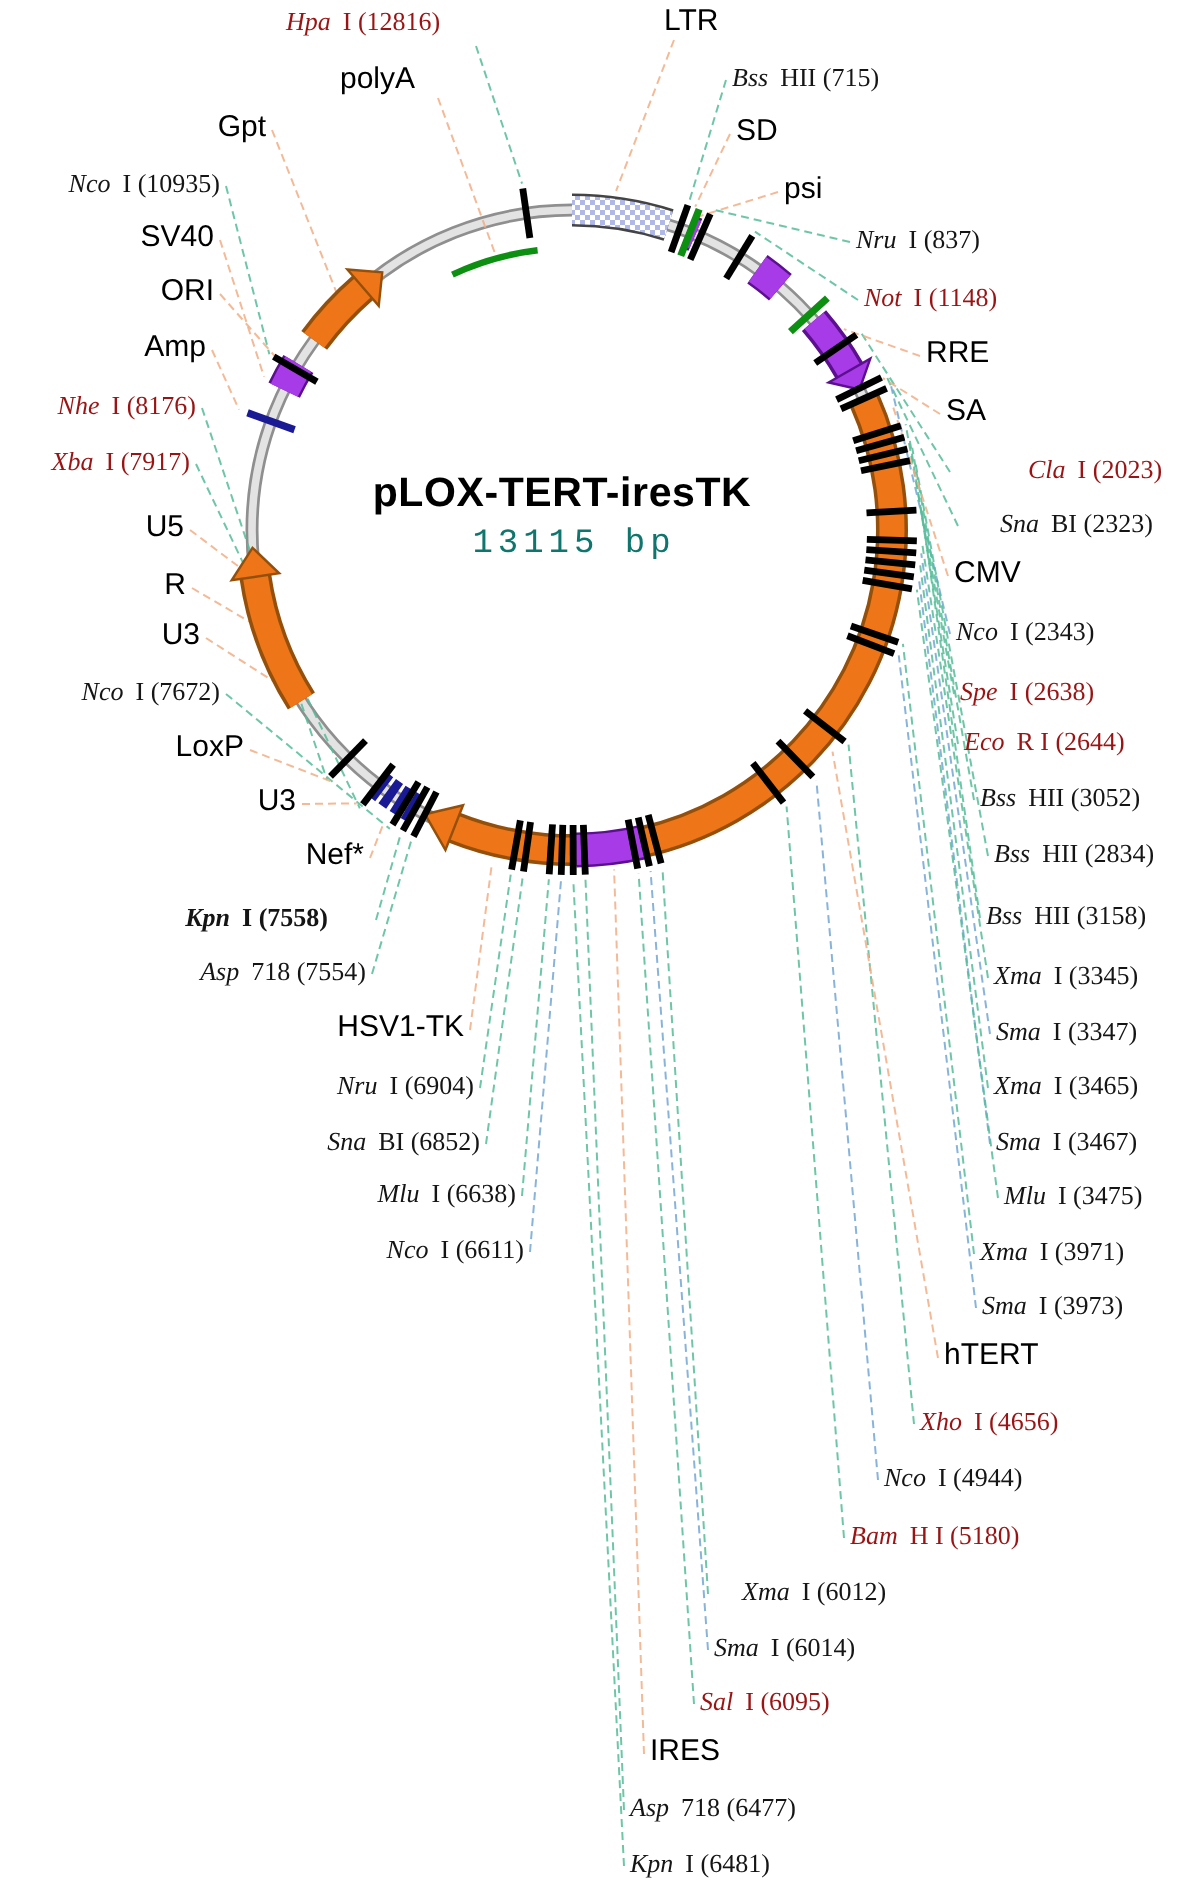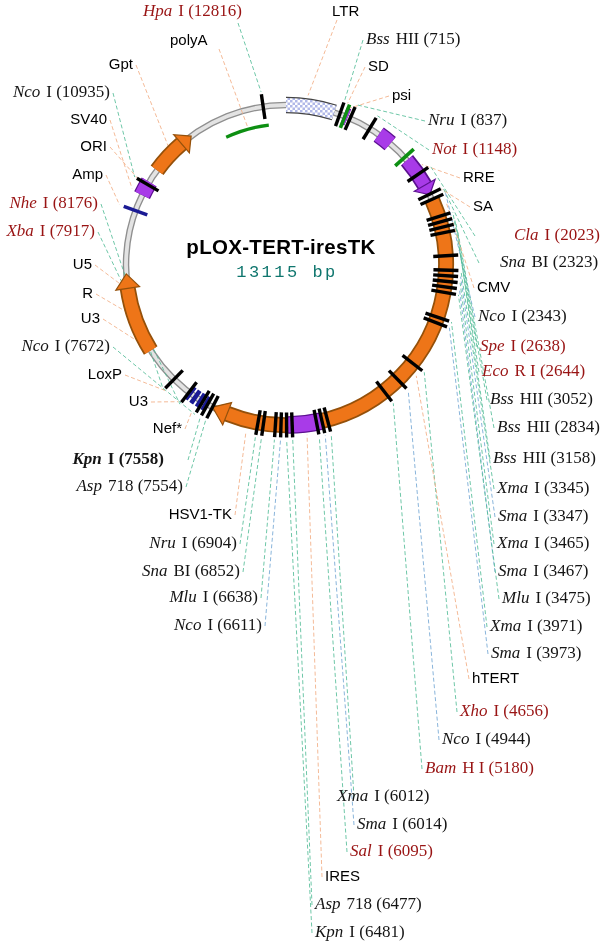--- a/index.html
+++ b/index.html
@@ -1,18 +1,18 @@
 <!DOCTYPE html>
 <html><head>
 <meta charset="utf-8">
 <style>
   html,body{margin:0;padding:0;background:#fff;font-family:"Liberation Sans",sans-serif;}
   #stage{position:relative;width:600px;height:948px;background:#fff;overflow:hidden;}
   #map{position:absolute;left:0;top:0;}
-  .slabel{position:absolute;font-family:"Liberation Serif",serif;font-size:17px;line-height:16px;color:#151515;white-space:nowrap;}
+  .slabel{position:absolute;font-family:"Liberation Serif",serif;font-size:13px;line-height:16px;color:#151515;white-space:nowrap;}
   .slabel i{font-style:italic;}
   .slabel span{margin-left:6px;}
   .slabel.red{color:#991414;}
   .flabel{position:absolute;font-family:"Liberation Sans",sans-serif;font-size:15px;line-height:16px;color:#000;white-space:nowrap;}
   #plasmid-title{position:absolute;left:281px;top:235px;transform:translateX(-50%);font-weight:bold;font-size:20.5px;letter-spacing:.3px;color:#000;}
   #plasmid-size{position:absolute;left:287px;top:263px;transform:translateX(-50%);font-family:"Liberation Mono",monospace;font-size:17px;letter-spacing:2.5px;color:#0f766e;}
 </style>
 </head>
 <body>
 
@@ -168,21 +168,21 @@
       <div class="slabel" style="top: 480px; left: 497px;"><i>Xma</i><span>I (3345)</span></div>
       <div class="slabel" style="top: 508px; left: 498px;"><i>Sma</i><span>I (3347)</span></div>
       <div class="slabel" style="top: 535px; left: 497px;"><i>Xma</i><span>I (3465)</span></div>
       <div class="slabel" style="top: 563px; left: 498px;"><i>Sma</i><span>I (3467)</span></div>
       <div class="slabel" style="top: 590px; left: 502px;"><i>Mlu</i><span>I (3475)</span></div>
       <div class="slabel" style="top: 618px; left: 490px;"><i>Xma</i><span>I (3971)</span></div>
       <div class="slabel" style="top: 645px; left: 491px;"><i>Sma</i><span>I (3973)</span></div>
       <div class="slabel red" style="top: 703px; left: 460px;"><i>Xho</i><span>I (4656)</span></div>
       <div class="slabel" style="top: 731px; left: 442px;"><i>Nco</i><span>I (4944)</span></div>
       <div class="slabel red" style="top: 760px; left: 425px;"><i>Bam</i><span>H I (5180)</span></div>
-      <div class="slabel" style="top: 788px; left: 337px; text-align: center;"><i>Xma</i><span>I (6012)</span></div>
+      <div class="slabel" style="top: 788px; left: 371px; text-align: center;"><i>Xma</i><span>I (6012)</span></div>
       <div class="slabel" style="top: 816px; left: 357px;"><i>Sma</i><span>I (6014)</span></div>
       <div class="slabel red" style="top: 843px; left: 350px;"><i>Sal</i><span>I (6095)</span></div>
       <div class="slabel" style="top: 896px; left: 315px;"><i>Asp</i><span>718 (6477)</span></div>
       <div class="slabel" style="top: 924px; left: 315px;"><i>Kpn</i><span>I (6481)</span></div>
       <div class="slabel" style="top: 84px; right: 490px;"><i>Nco</i><span>I (10935)</span></div>
       <div class="slabel red" style="top: 195px; right: 502px;"><i>Nhe</i><span>I (8176)</span></div>
       <div class="slabel red" style="top: 223px; right: 505px; text-align: right;"><i>Xba</i><span>I (7917)</span></div>
       <div class="slabel" style="top: 338px; right: 490px;"><i>Nco</i><span>I (7672)</span></div>
       <div class="slabel" style="top: 451px; right: 436px; font-weight: bold;"><i>Kpn</i><span>I (7558)</span></div>
       <div class="slabel" style="top: 478px; right: 417px;"><i>Asp</i><span>718 (7554)</span></div>

